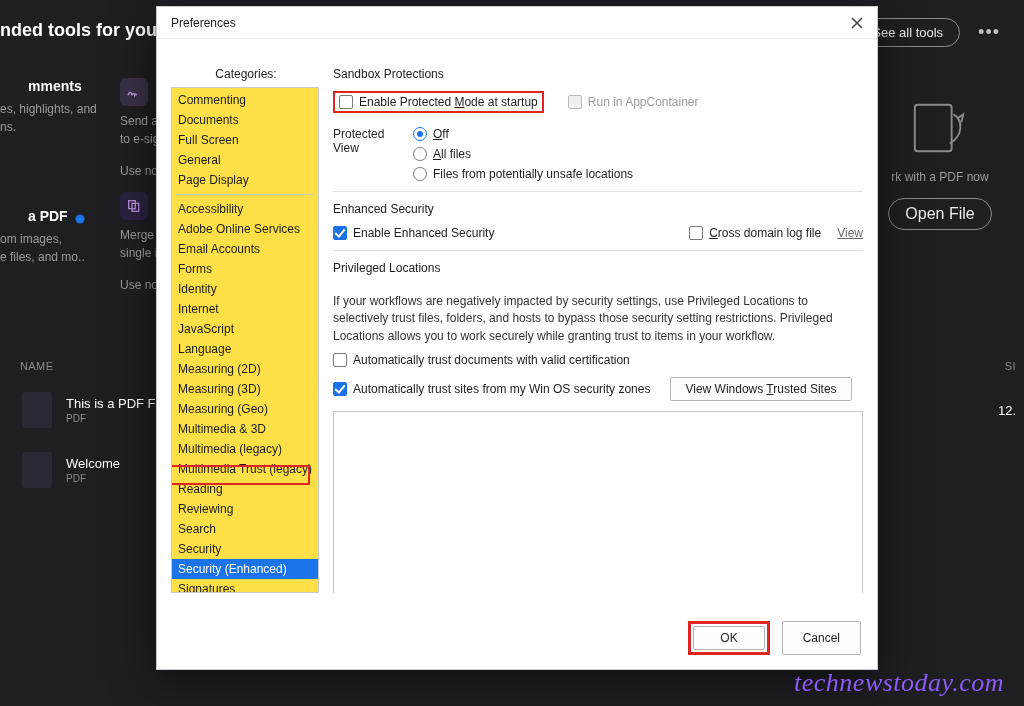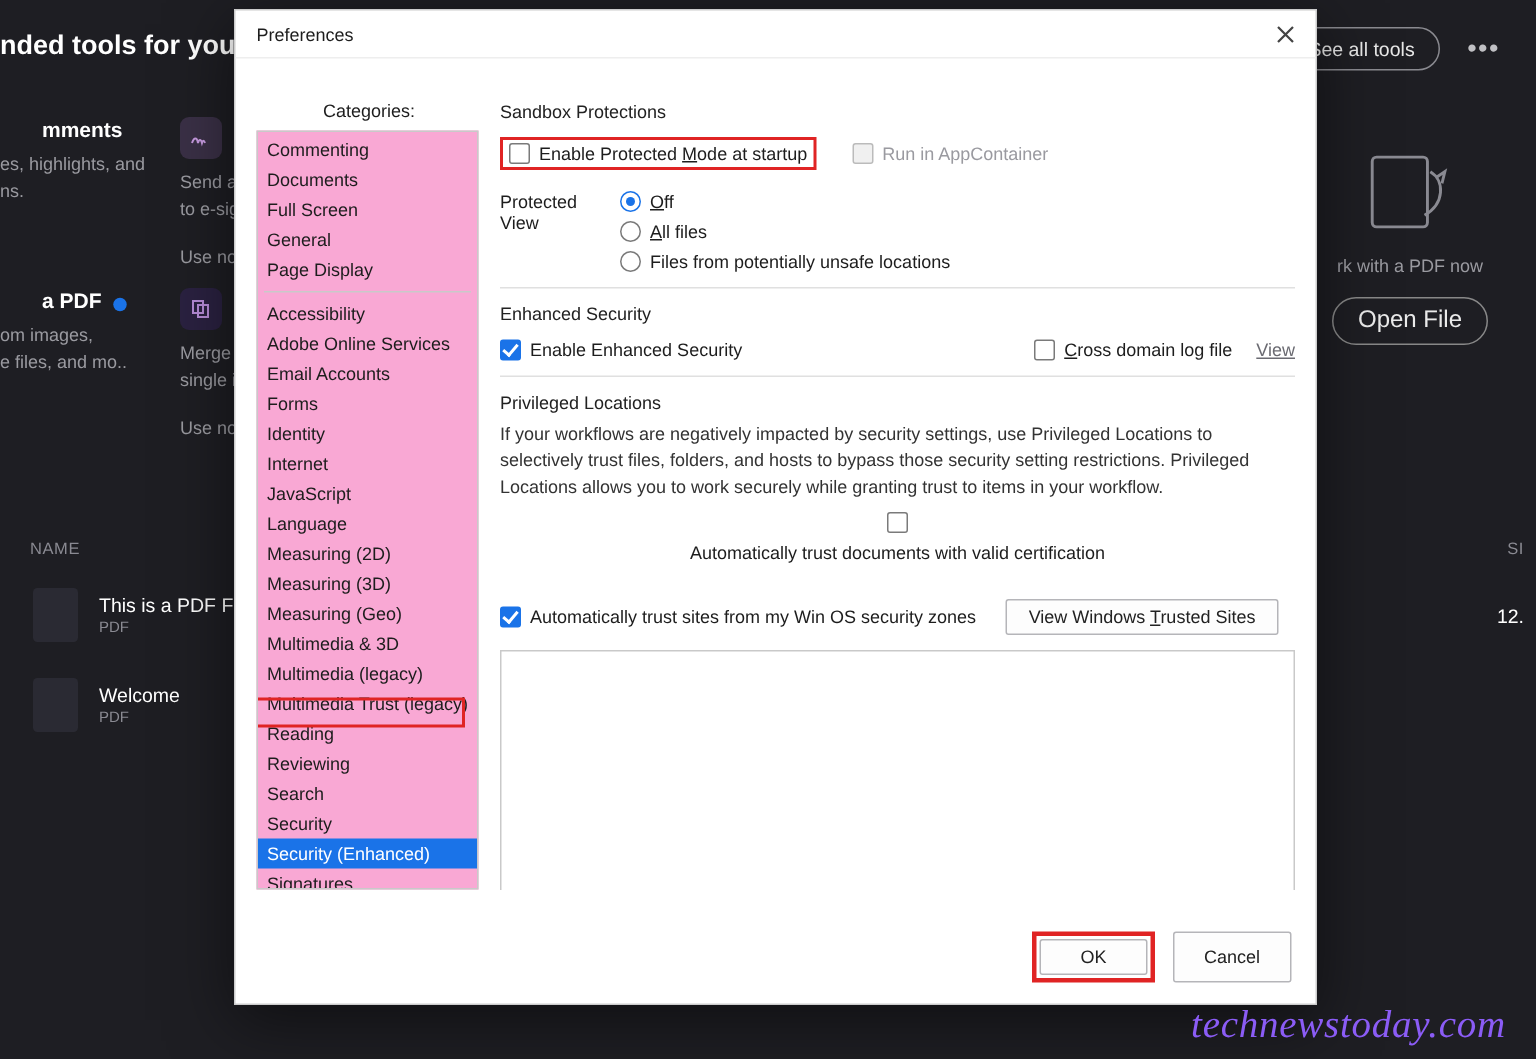--- a/index.html
+++ b/index.html
@@ -72,21 +72,21 @@
     }
     .dlg-title span { font-size: 12px; }
     .dlg-close { width: 24px; height: 24px; display:flex; align-items:center; justify-content:center; cursor:pointer; }
     .dlg-close svg { width: 12px; height: 12px; }
 
     .dlg-body { flex: 1; display: flex; padding: 12px 14px 4px 12px; gap: 12px; overflow: hidden; }
 
     .cat-col { width: 152px; display: flex; flex-direction: column; align-items: center; }
     .cat-label { font-size: 12px; margin-bottom: 6px; padding-left: 2px; }
     .cat-list {
-      flex: 1; border: 1px solid #c9c9c9; background: #f9a8d4;
+      flex: 1; border: 1px solid #c9c9c9; background: #fde047;
       max-height: 578px; overflow: hidden;
       padding: 2px 0;
     }
     .cat-item {
       font-size: 12px; padding: 1px 6px; color: #1d1d1d; white-space: nowrap;
       cursor: pointer; line-height: 1.5;
     }
     .cat-sep { height: 0; border-top: 1px solid #c9c9c9; margin: 4px 4px; }
     .cat-item.selected { background: #1a73e8; color: #fff; }
     .hl-red-box {
@@ -175,21 +175,21 @@
           <path d="M3 17c2-6 5-6 6 0 1-4 3-4 4 0 1-3 2-3 3 0"></path>
         </svg>
     </span>
     <div style="margin-top:6px">
       <div class="bg-sub">Send a</div>
       <div class="bg-sub">to e-sig</div>
     </div>
     <div class="bg-sub" style="margin-top:14px">Use no</div>
   </div>
 
-  <div class="bg-section" style="top:192px; left:0;">
+  <div class="bg-section" style="top:208px; left:0;">
     <div style="display:flex; align-items:center; gap:6px;">
       <span class="bg-title">a PDF</span>
       <svg width="12" height="12" viewBox="0 0 24 24">
           <circle cx="12" cy="12" r="9" fill="#1a73e8"></circle>
         </svg>
     </div>
     <div class="bg-sub" style="white-space:pre-line">om images,
 e files, and mo..</div>
   </div>
 
@@ -339,23 +339,23 @@
               <input type="checkbox" style="">
               <span><span class="u">C</span>ross domain log file</span>
             </label>
             <span class="link muted">View</span>
           </div>
         </div>
       </div>
 
       <div class="section" style="border-bottom:none;">
         <div class="group-head">Privileged Locations</div>
-        <div class="priv-desc" style="margin-top:6px">If your workflows are negatively impacted by security settings, use Privileged Locations to selectively trust files, folders, and hosts to bypass those security setting restrictions. Privileged Locations allows you to work securely while granting trust to items in your workflow.</div>
-
-        <label class="chk" style="margin-bottom:24px; display:flex;flex-direction:column;">
+        <div class="priv-desc" style="margin-top:18px">If your workflows are negatively impacted by security settings, use Privileged Locations to selectively trust files, folders, and hosts to bypass those security setting restrictions. Privileged Locations allows you to work securely while granting trust to items in your workflow.</div>
+
+        <label class="chk" style="margin-bottom:10px; display:flex;">
           <input type="checkbox" style="">
           <span>Automatically trust documents with valid certification</span>
         </label>
 
         <div style="display:flex; align-items:center; gap:20px; margin-bottom:10px;">
           <label class="chk">
             <input type="checkbox" checked="" style="">
             <span>Automatically trust sites from my Win OS security zones</span>
           </label>
           <button class="btn">View Windows <span class="u">T</span>rusted Sites</button>

